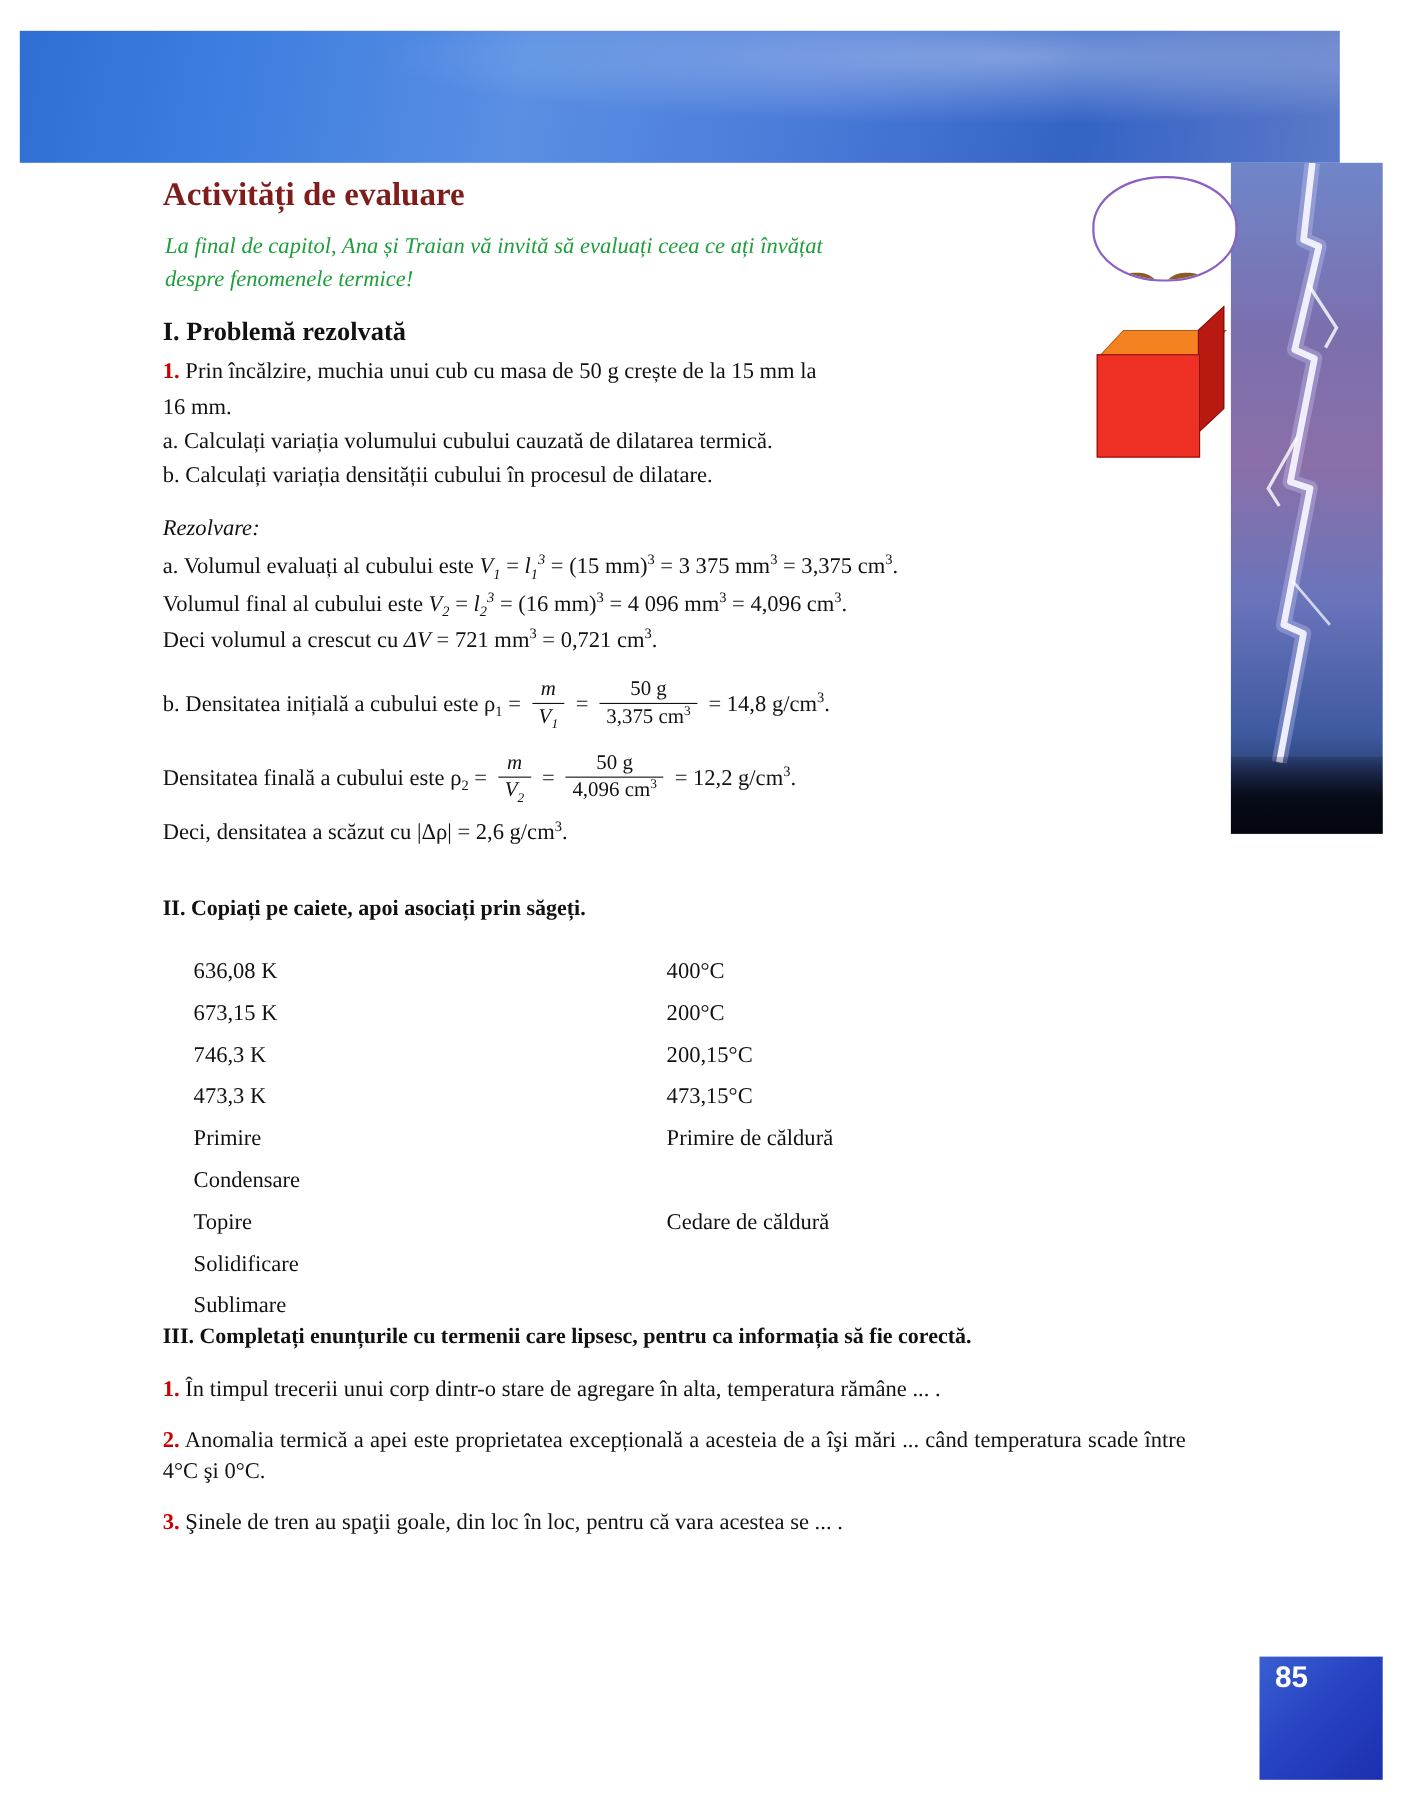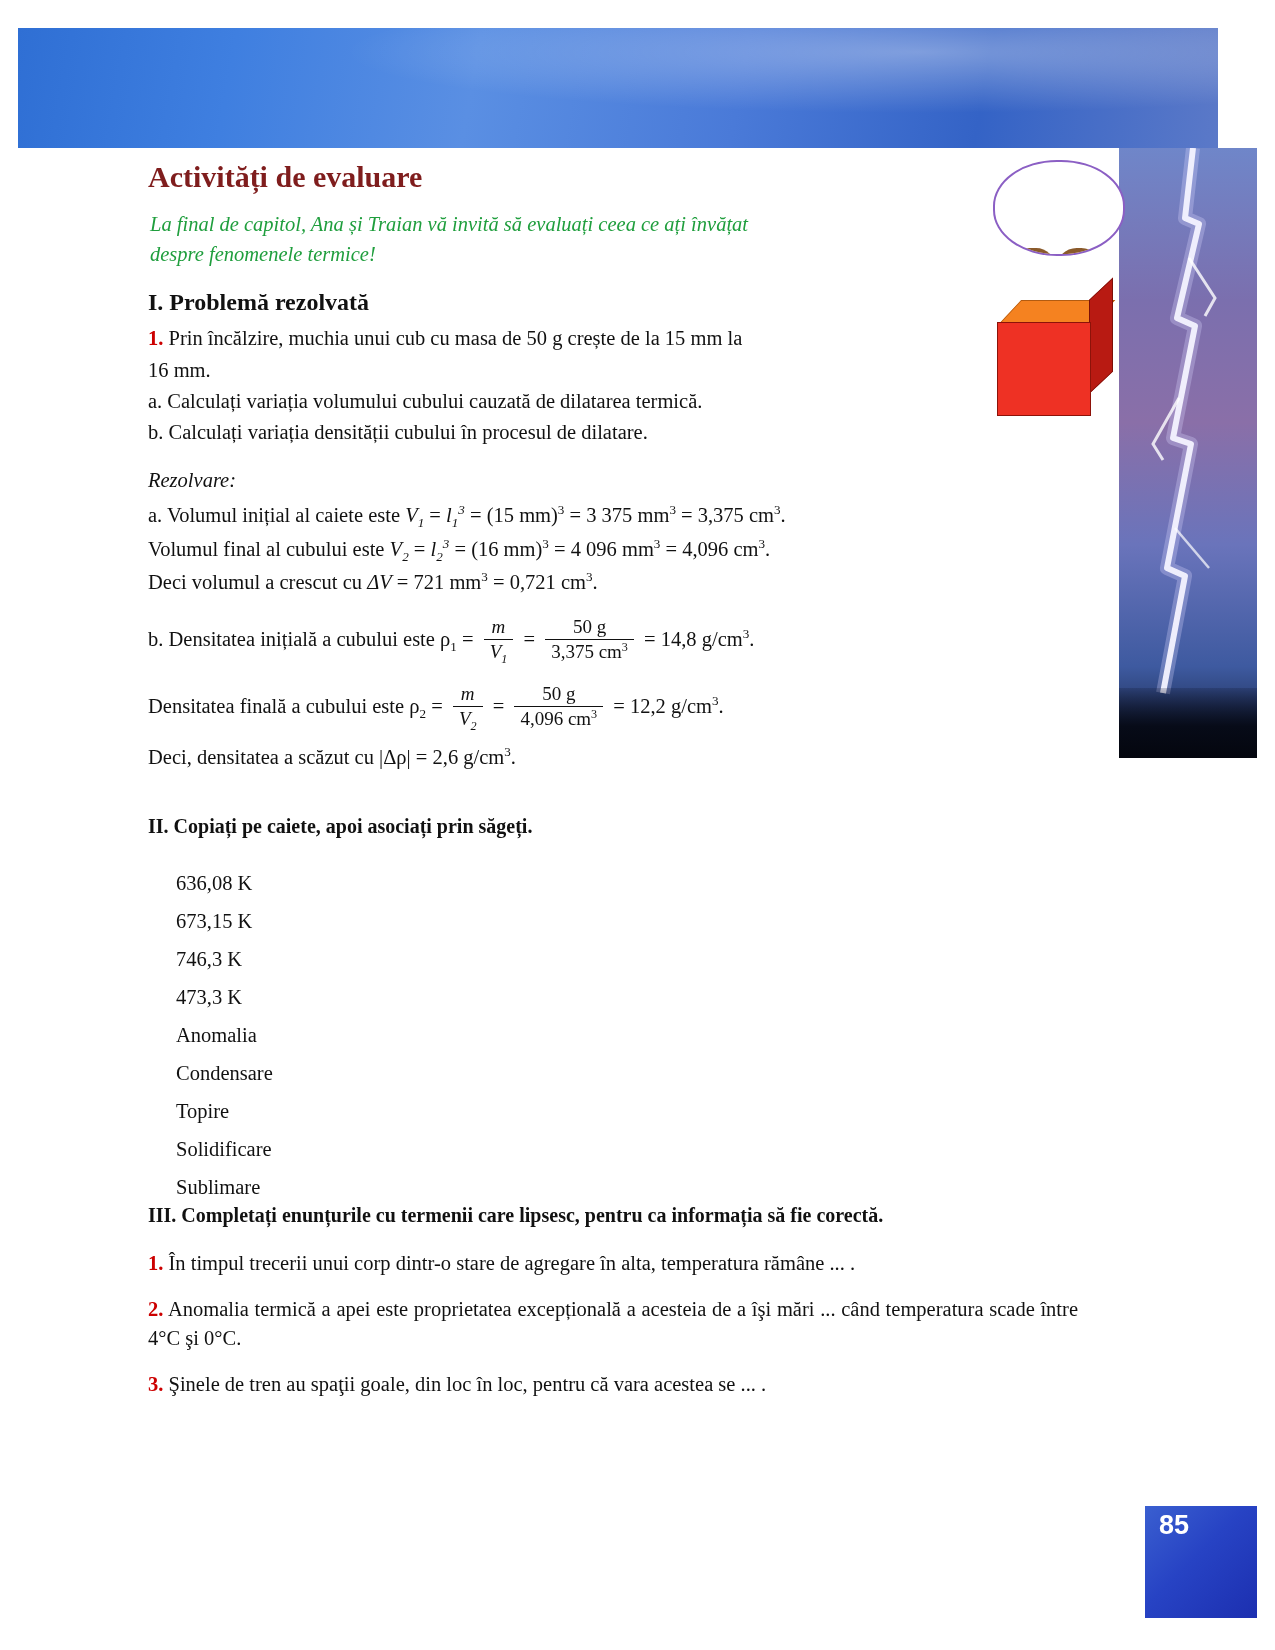--- a/index.html
+++ b/index.html
@@ -302,21 +302,21 @@
       <span class="num-red">1.</span>
       <span>Prin încălzire, muchia unui cub cu masa de 50 g crește de la 15 mm la</span>
     </p>
     <p class="body">16 mm.</p>
     <p class="body">a. Calculați variația volumului cubului cauzată de dilatarea termică.</p>
     <p class="body">b. Calculați variația densității cubului în procesul de dilatare.</p>
 
     <p class="rezolvare">Rezolvare:</p>
 
     <p class="math-line">
-      <span>a. Volumul inițial al caiete este</span>
+      <span>a. Volumul evaluați al cubului este</span>
       <span class="mi">V<sub>1</sub></span> =
       <span class="mi">l<sub>1</sub><sup>3</sup></span>
       <span>= (15 mm)</span><sup>3</sup>
       <span>= 3 375 mm</span><sup>3</sup>
       <span>= 3,375 cm</span><sup>3</sup>.
     </p>
 
     <p class="math-line">
       <span>Volumul final al cubului este</span>
       <span class="mi">V<sub>2</sub></span> =
@@ -366,25 +366,36 @@
     </p>
 
     <h3 class="sub-heading" style="margin-top:42px">II. Copiați pe caiete, apoi asociați prin săgeți.</h3>
 
     <div class="match-wrap">
       <div class="match-col left">
         <div>636,08 K</div>
         <div>673,15 K</div>
         <div>746,3 K</div>
         <div>473,3 K</div>
-        <div>Anomalia</div>
+        <div>Primire</div>
         <div>Condensare</div>
         <div>Topire</div>
         <div>Solidificare</div>
         <div>Sublimare</div>
+      </div>
+      <div class="match-col right">
+        <div>400°C</div>
+        <div>200°C</div>
+        <div>200,15°C</div>
+        <div>473,15°C</div>
+        <div>Primire de căldură</div>
+        <div>&nbsp;</div>
+        <div>Cedare de căldură</div>
+        <div>&nbsp;</div>
+        <div>&nbsp;</div>
       </div>
     </div>
 
     <h3 class="sub-heading">III. Completați enunțurile cu termenii care lipsesc, pentru ca informația să fie corectă.</h3>
 
     <div class="q-block">
       <p>
         <span class="num-red">1.</span>
         <span>În timpul trecerii unui corp dintr-o stare de agregare în alta, temperatura rămâne ... .</span>
       </p>

